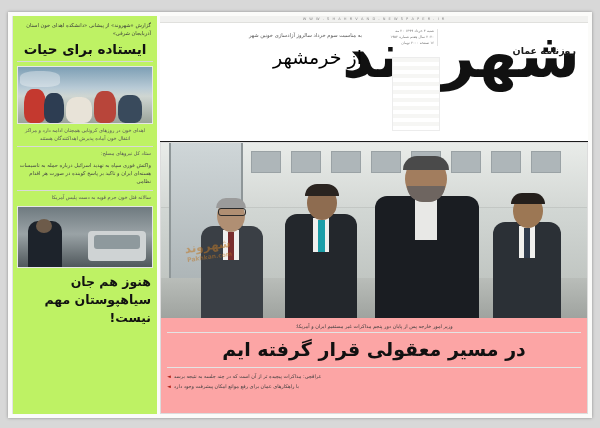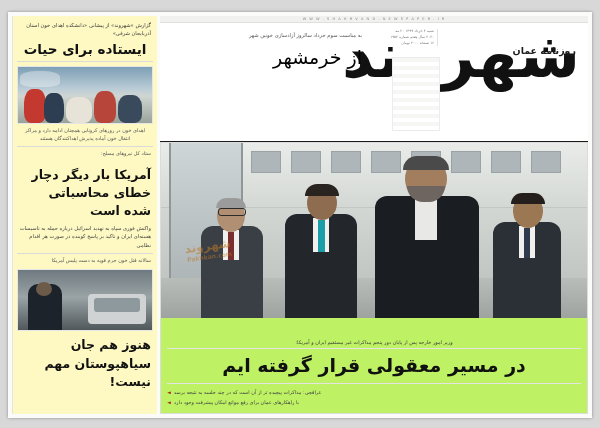--- a/index.html
+++ b/index.html
@@ -30,21 +30,21 @@
     overflow: hidden;
     direction: rtl;
   }
   
   .sidebar {
     position: absolute;
     left: 4px;
     top: 4px;
     width: 145px;
     height: 398px;
-    background: #fef9c3;
+    background: #bef264;
     border-left: 1px solid #e3e3e3;
     box-sizing: border-box;
     padding: 3px 4px;
     direction: rtl;
   }
   .side-kicker {
     font-size: 5.2px;
     line-height: 1.55;
     color: #3a3a3a;
     text-align: right;
@@ -323,23 +323,23 @@
     display: block;
     font-size: 6px;
     letter-spacing: 0;
     color: rgba(190,120,40,0.5);
   }
   .caption-band {
     position: absolute;
     left: 0; right: 0;
     top: 175px;
     bottom: 0;
-    background: #bef264;
+    background: #fca5a5;
     direction: rtl;
-    padding: 20px 6px;
+    padding: 4px 6px;
     box-sizing: border-box;
   }
   .cap-kicker {
     font-size: 5px;
     color: #3c3c3c;
     text-align: center;
     line-height: 1.6;
     padding-bottom: 2px;
     border-bottom: 1px solid #e4e4e4;
   }
@@ -390,21 +390,20 @@
         <div class="blob sp2"></div>
         <div class="blob sp3"></div>
         <div class="blob sp4"></div>
         <div class="blob sp5"></div>
       </div>
 
       <div class="side-caption">اهدای خون در روزهای کرونایی همچنان ادامه دارد و مراکز انتقال خون آماده پذیرش اهداکنندگان هستند</div>
 
       <div class="side-sub-3">ستاد کل نیروهای مسلح:</div>
 
-      <div class="side-head-2">آمریکا بار دیگر دچار خطای محاسباتی شده است</div>
 
       <div class="side-body">واکنش فوری سپاه به تهدید اسرائیل درباره حمله به تاسیسات هسته‌ای ایران و تاکید بر پاسخ کوبنده در صورت هر اقدام نظامی</div>
 
 
       <div class="side-sub-3">سالانه قتل خون جرم قویه به دست پلیس آمریکا</div>
 
       <div class="side-photo-2">
         <div class="s2c"></div>
         <div class="s2d"></div>
         <div class="s2a"></div>

